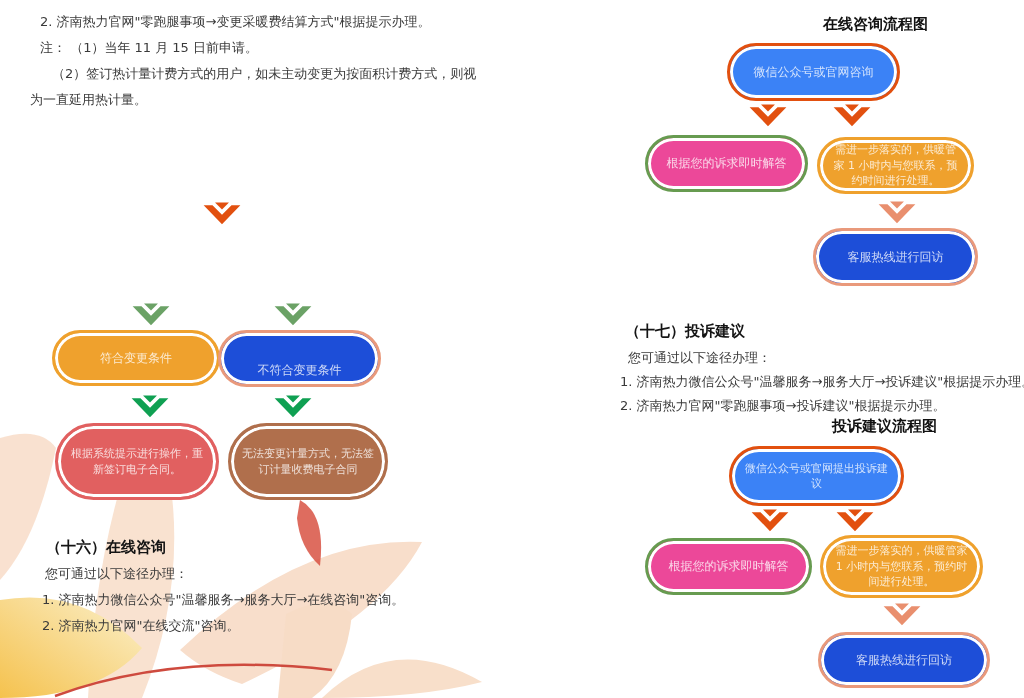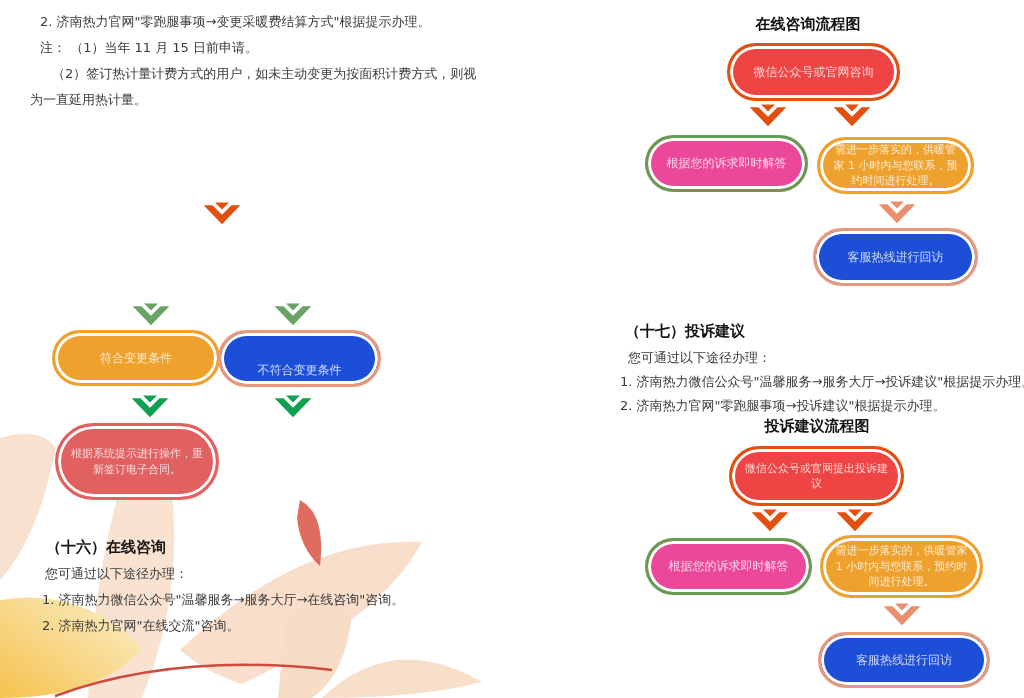--- a/index.html
+++ b/index.html
@@ -3,32 +3,32 @@
 <meta charset="utf-8">
 <style>
   html,body{margin:0;padding:0;}
   body{
     width:1024px;height:698px;position:relative;overflow:hidden;
     background:#ffffff;
     font-family:"DejaVu Sans","Liberation Sans",sans-serif;
   }
   .line{position:absolute;font-size:13px;color:#3a3a3a;white-space:nowrap;}
   .sec-heading{position:absolute;font-size:15px;font-weight:bold;color:#141414;white-space:nowrap;}
-  .flow-title{position:absolute;font-weight:bold;color:#111;text-align:center;white-space:nowrap;}
+  .flow-title{position:absolute;font-weight:bold;color:#111;text-align:right;white-space:nowrap;}
   .flow-title.big{font-size:17px;}
   .flow-title.med{font-size:15px;}
   .pill{
     position:absolute;border-radius:999px;box-sizing:border-box;
     display:flex;align-items:center;justify-content:center;text-align:center;
     box-shadow:inset 0 0 0 3px #ffffff;
     color:rgba(255,255,255,0.78);
     font-size:12px;line-height:1.4;padding:5px 14px;
   }
   .pill.small-text{font-size:11px;padding:5px 10px;}
-  .pill.c-orange{background:#ef4444;border:3px solid #E2500F;}
+  .pill.c-orange{background:#3b82f6;border:3px solid #E2500F;}
   .pill.c-green{background:#ec4899;border:3px solid #679B50;}
   .pill.c-amber{background:#EFA12D;border:3px solid #EFA12D;}
   .pill.c-salmon{background:#1d4ed8;border:3px solid #E9997B;}
   .pill.c-red{background:#E16060;border:3px solid #E16060;}
   .pill.c-brown{background:#B06F4C;border:3px solid #B06F4C;}
   .chev{position:absolute;width:38px;height:24px;}
   .chev.orange{fill:#E2500F;}
   .chev.green{fill:#6BA266;}
   .chev.emerald{fill:#0FA052;}
   .chev.salmon{fill:#E98F6E;}
@@ -90,20 +90,23 @@
     <polygon points="19,0 41,0 30,11"></polygon>
       <polygon points="1,4 15,4 30,19 45,4 59,4 30,34"></polygon>
   </svg>
   <svg class="chev emerald" style="left:274px;top:395px;" viewBox="0 0 60 36">
     <polygon points="19,0 41,0 30,11"></polygon>
       <polygon points="1,4 15,4 30,19 45,4 59,4 30,34"></polygon>
   </svg>
 
   <div class="pill c-red small-text" style="left:55px;top:423px;width:164px;height:77px;">
     <span>根据系统提示进行操作，重新签订电子合同。</span>
+  </div>
+  <div class="pill c-brown small-text" style="left:228px;top:423px;width:160px;height:77px;">
+    <span>无法变更计量方式，无法签订计量收费电子合同</span>
   </div>
 
   <div class="sec-heading" style="left:46px;top:538px;">（十六）在线咨询</div>
   <div class="line" style="left:45px;top:565px;">您可通过以下途径办理：</div>
   <div class="line" style="left:42px;top:591px;">1. 济南热力微信公众号"温馨服务→服务大厅→在线咨询"咨询。</div>
   <div class="line" style="left:42px;top:617px;">2. 济南热力官网"在线交流"咨询。</div>
 
   <div class="flow-title med" style="left:688px;top:15px;width:240px;">在线咨询流程图</div>
 
   <div class="pill c-orange" style="left:727px;top:43px;width:173px;height:58px;">

